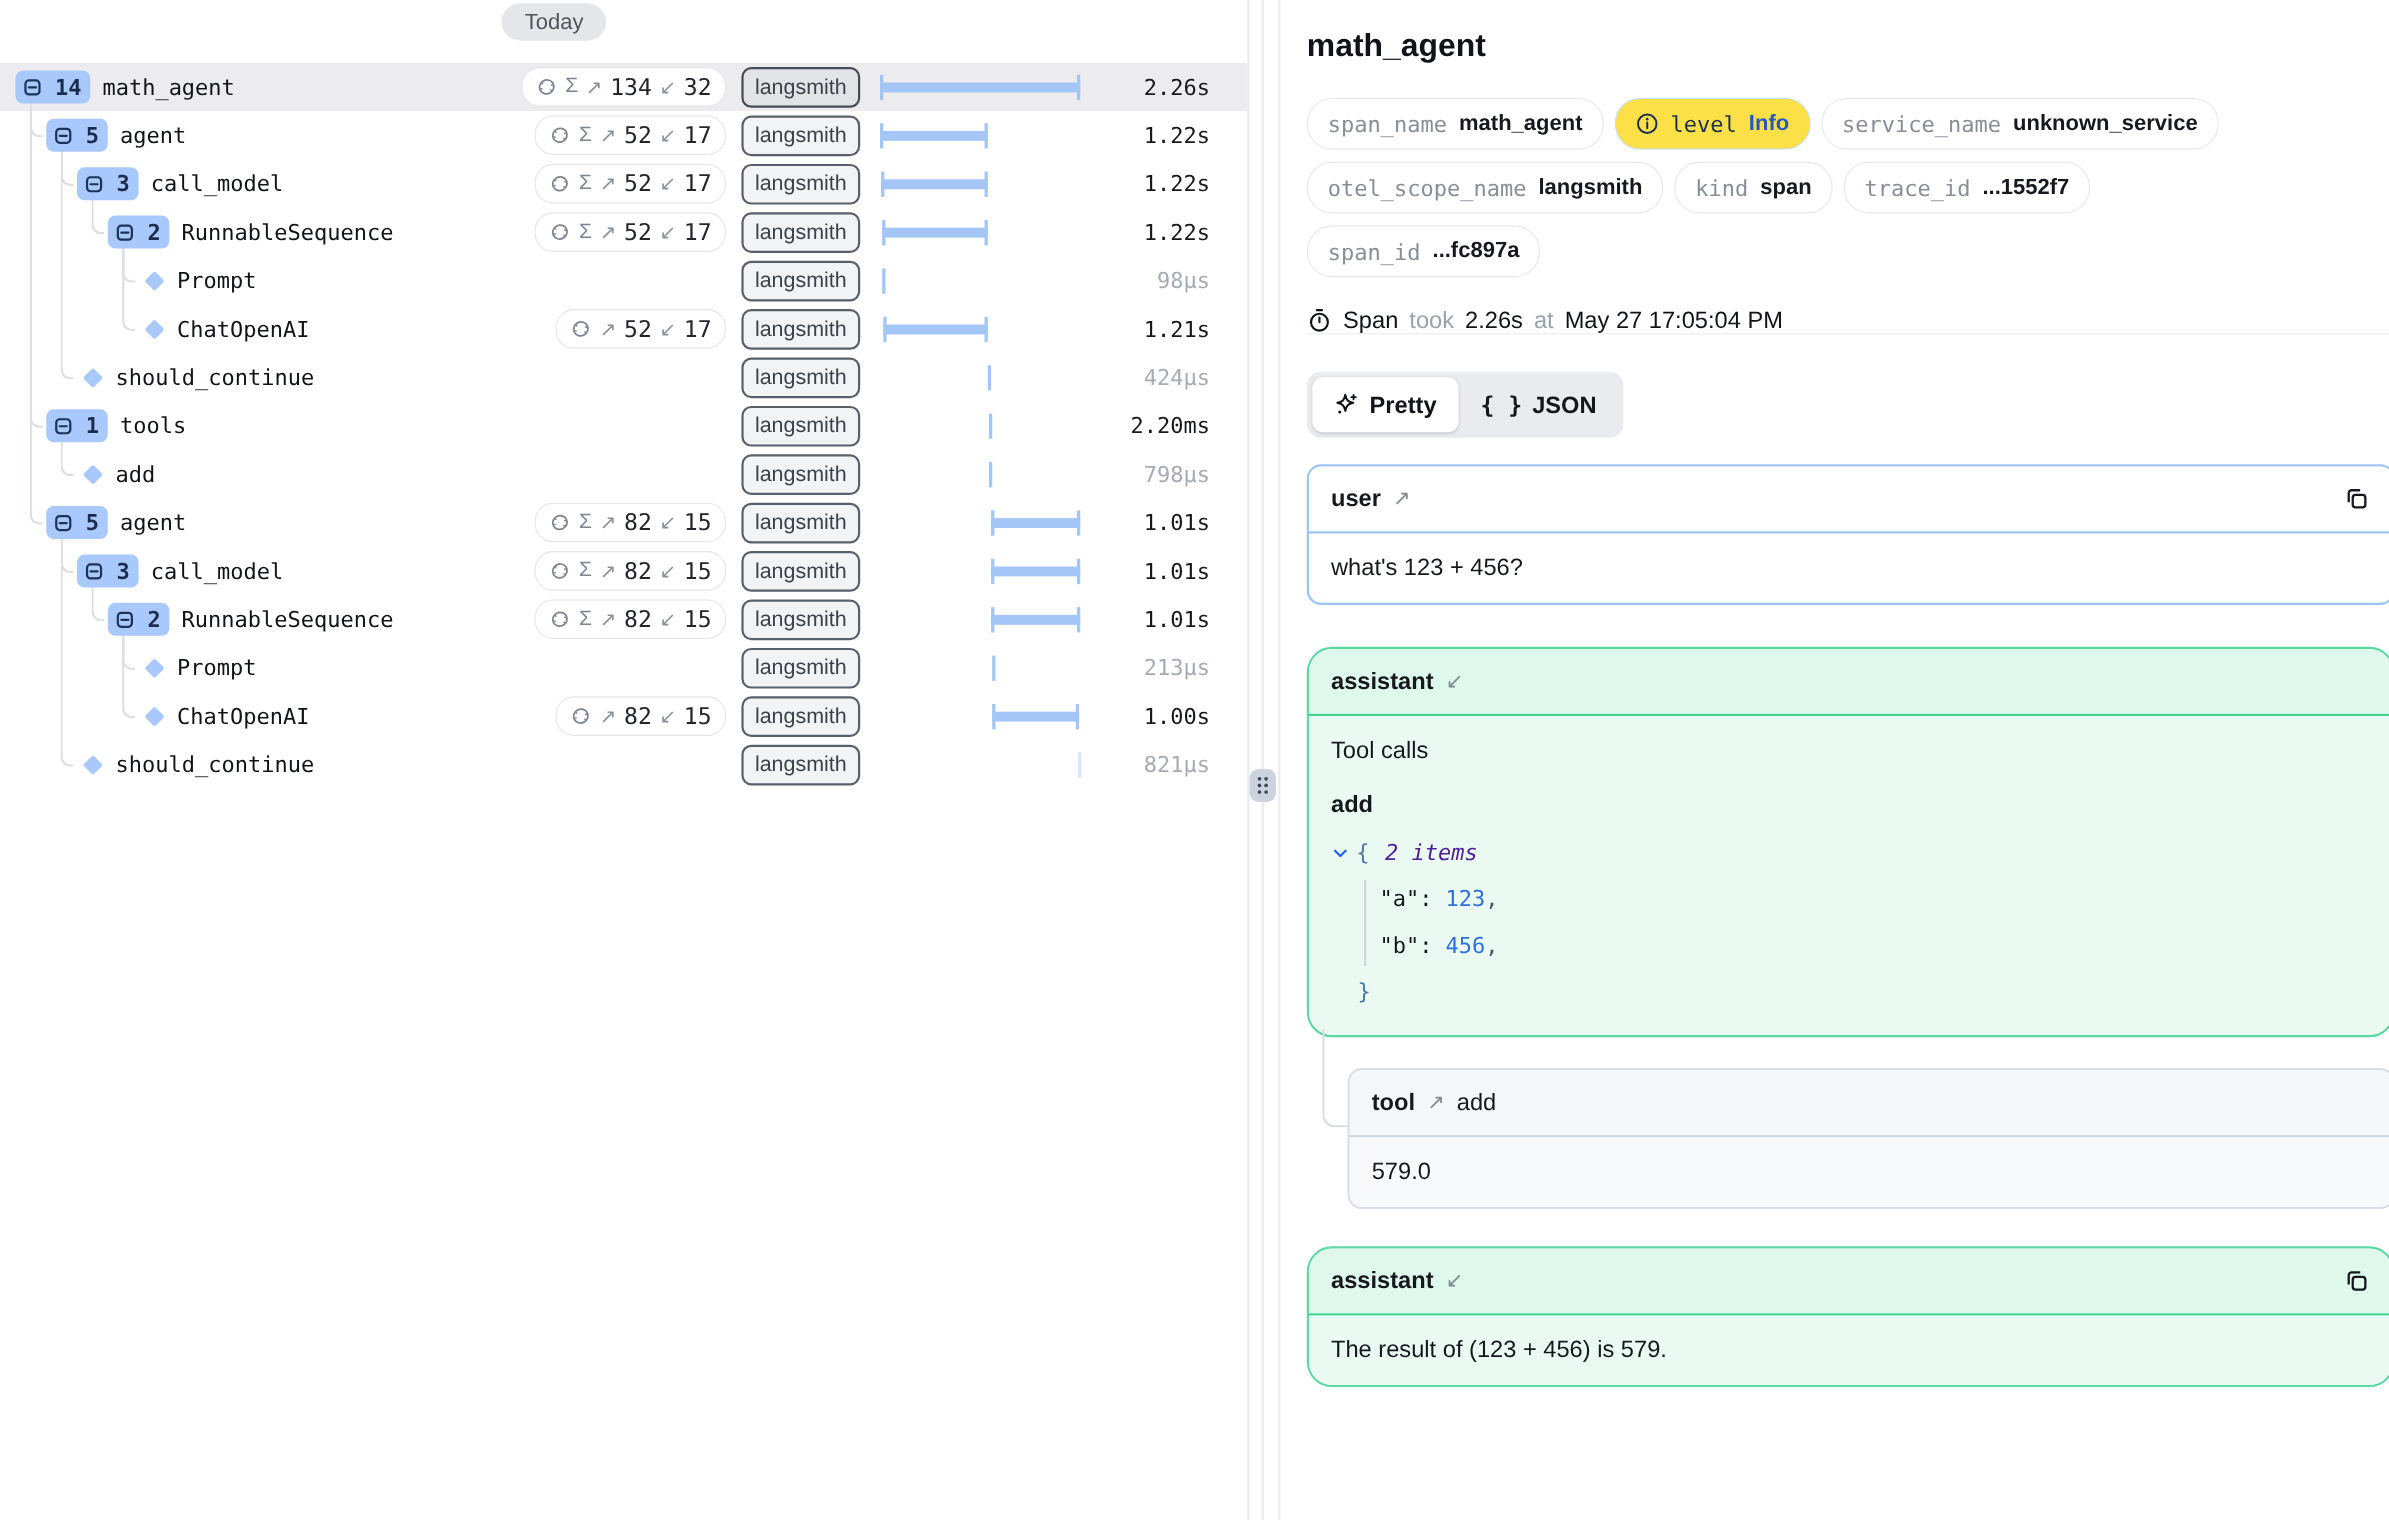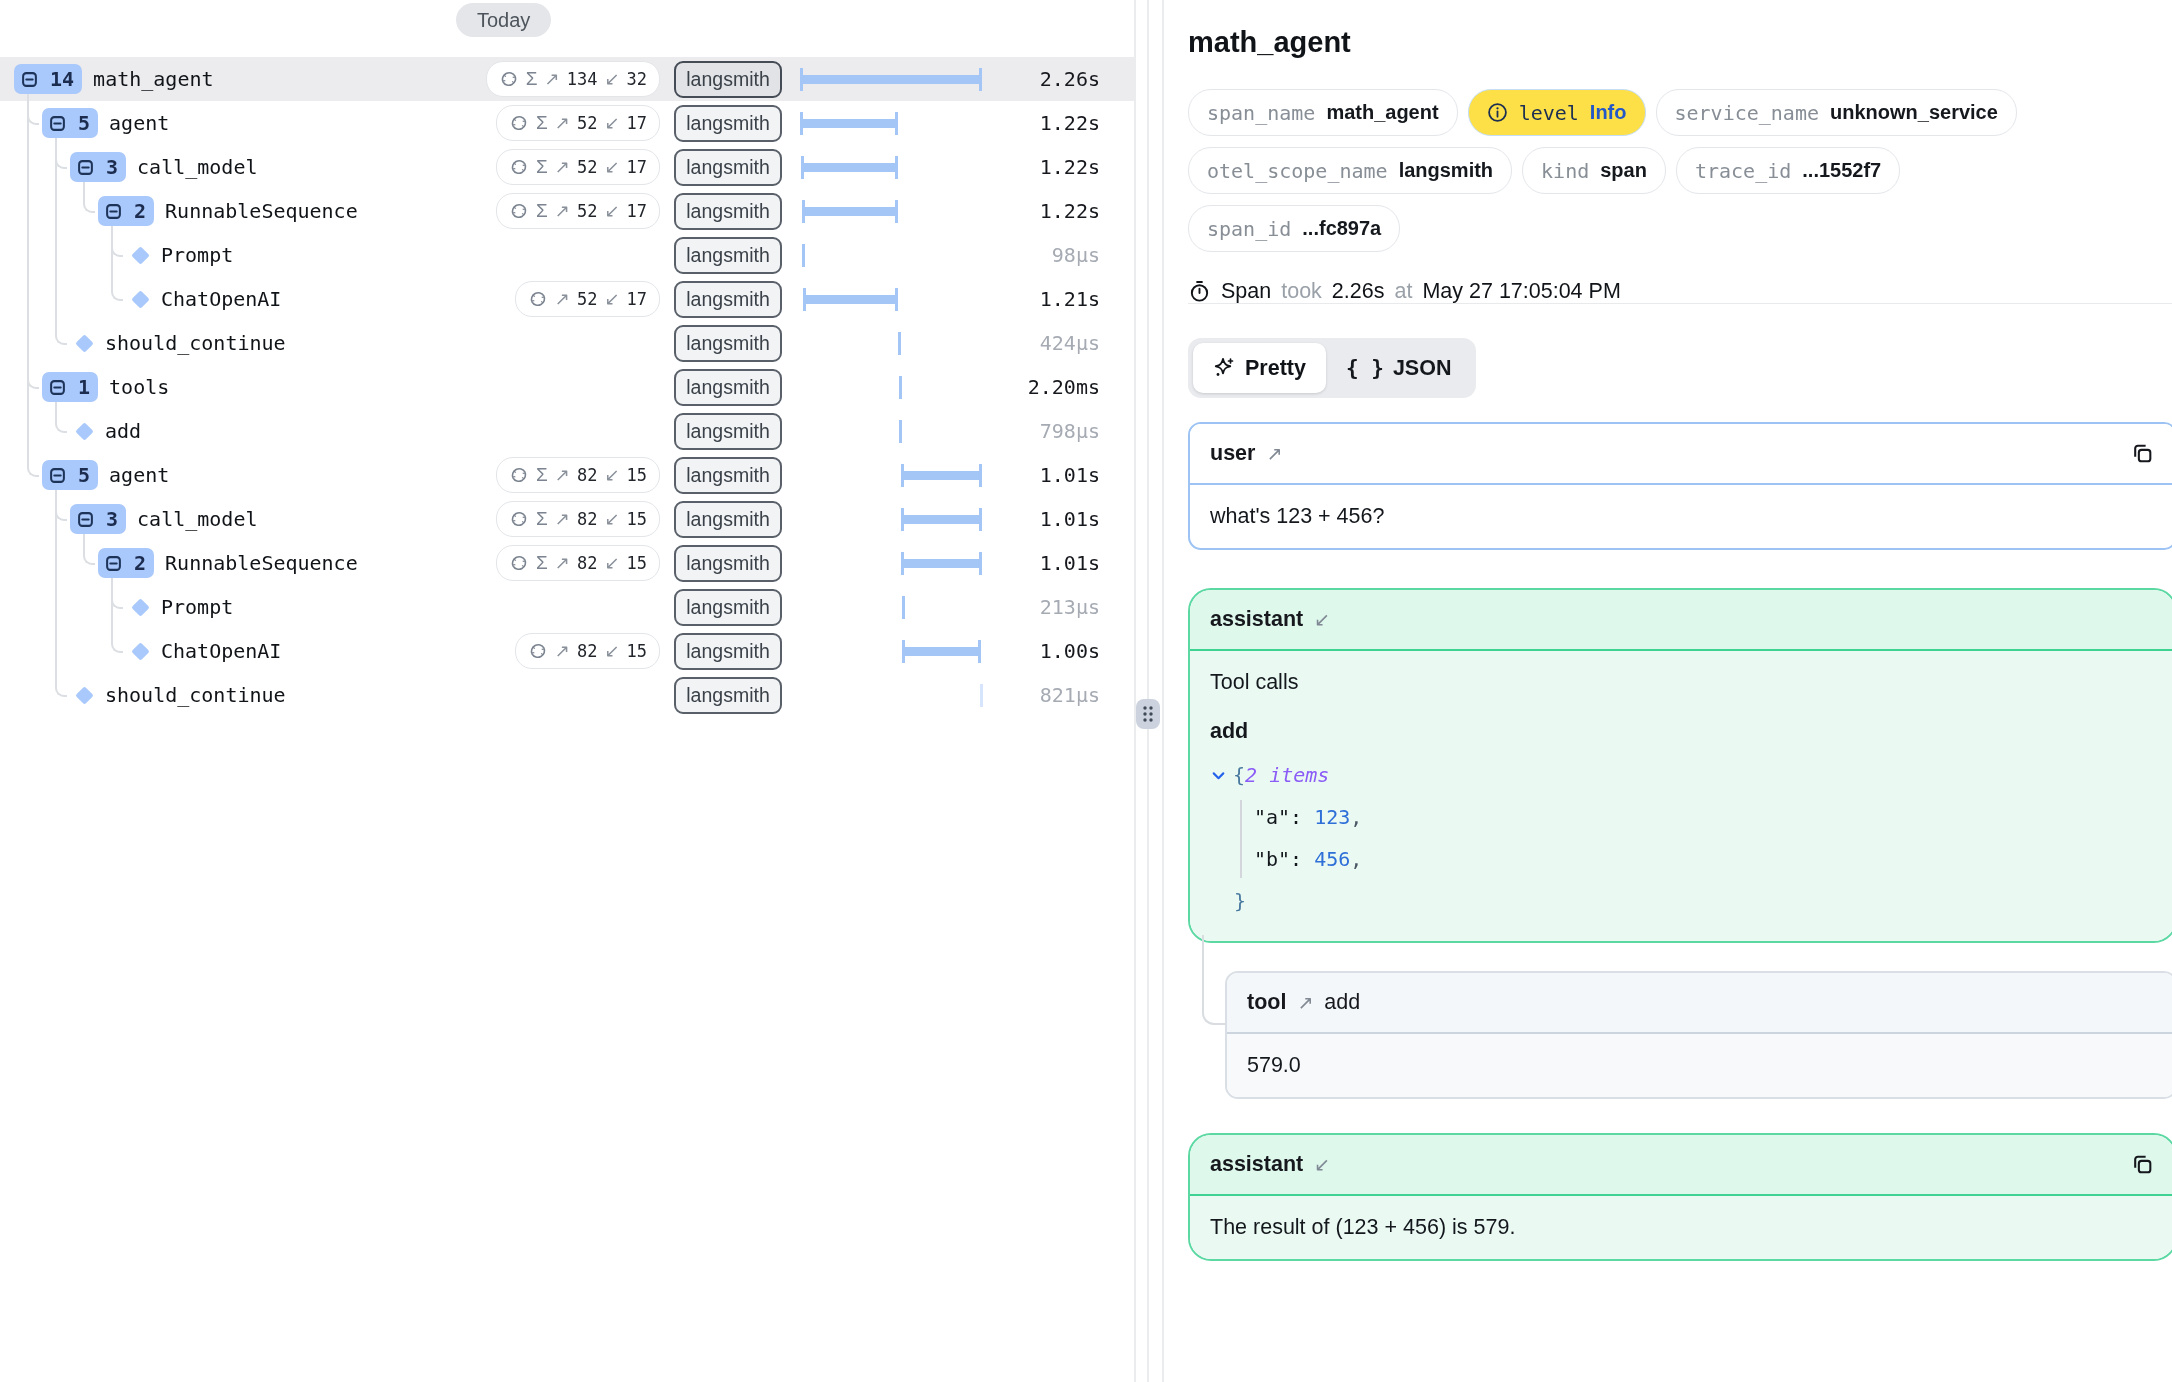--- a/index.html
+++ b/index.html
@@ -21,21 +21,21 @@
   .count-pill .cnum{font-family:"DejaVu Sans Mono","Liberation Mono",monospace;
          font-size:20px;font-weight:700;color:#1b2c4e;}
   .diamond{flex:none;width:13px;height:13px;background:#a9c8fb;border-radius:2px;
          transform:rotate(45deg);margin:0 14px 0 8px;z-index:1;}
   .t-label{font-family:"DejaVu Sans Mono","Liberation Mono",monospace;font-size:20px;
          color:#101317;white-space:nowrap;z-index:1;}
   .badge{flex:none;display:inline-flex;align-items:center;height:34px;border:1.5px solid #e3e5e9;
          border-radius:17px;padding:0 12px;gap:7px;background:#fff;}
   .badge .sym{color:#7b8490;font-size:19px;}
   .badge .arrow{color:#8a919b;font-size:18px;}
-  .badge .num{font-family:"DejaVu Sans Mono","Liberation Mono",monospace;font-size:17px;color:#22262c;}
+  .badge .num{font-family:"DejaVu Sans Mono","Liberation Mono",monospace;font-size:21px;color:#22262c;}
   .tagbox{flex:none;margin-left:14px;width:104px;height:33px;border:2px solid #596069;border-radius:9px;
          background:#f2f3f5;color:#3a4149;font-size:19.5px;display:flex;align-items:center;justify-content:center;}
   .sel .tagbox{background:#e1e3e6;border-color:#454c55;}
   .trackbox{flex:none;position:relative;margin-left:18px;width:182px;height:44px;}
   .bar{position:absolute;top:50%;margin-top:-4.5px;height:9px;background:#a4c6f6;}
   .bar:before,.bar:after{content:"";position:absolute;top:-7px;width:3px;height:23px;background:#a4c6f6;}
   .bar:before{left:0;}.bar:after{right:0;}
   .tickbar{position:absolute;top:50%;margin-top:-11.5px;width:3px;height:23px;background:#a4c6f6;}
   .faint{opacity:.45;}
   .dur{flex:none;width:118px;margin-right:34px;text-align:right;
@@ -81,21 +81,21 @@
   .card-green .hd{background:#def8ec;border-color:#3fd393;}
   .card-green .bd{background:#eafaf3;}
   .mt38{margin-top:38px;}
   .mt34{margin-top:34px;}
   .toolcalls{font-size:21.5px;}
   .addname{margin-top:24px;font-weight:700;}
   .jsonblock{position:relative;margin-top:10px;font-family:"DejaVu Sans Mono","Liberation Mono",monospace;
         font-size:20px;color:#23272e;}
   .jline{height:42px;display:flex;align-items:center;}
   .jbrace{color:#49799f;}
-  .jsummary{color:#8b5cf6;font-style:italic;}
+  .jsummary{color:#4c1d95;font-style:italic;margin-left:14px;}
   .jentry{padding-left:44px;}
   .jkey{color:#14181d;}
   .jval{color:#2e6fd8;margin-left:12px;}
   .jcomma{color:#4b5563;}
   .jclose{padding-left:24px;}
   .jguide{position:absolute;left:30px;top:46px;height:78px;width:1.5px;background:#d3d7db;}
   .chev{margin-right:6px;display:flex;}
   .tool-wrap{position:relative;margin-top:28px;}
   .elbow2{position:absolute;left:14px;top:-36px;width:23px;height:88px;border-left:2px solid #d9dce1;
         border-bottom:2px solid #d9dce1;border-bottom-left-radius:12px;}

